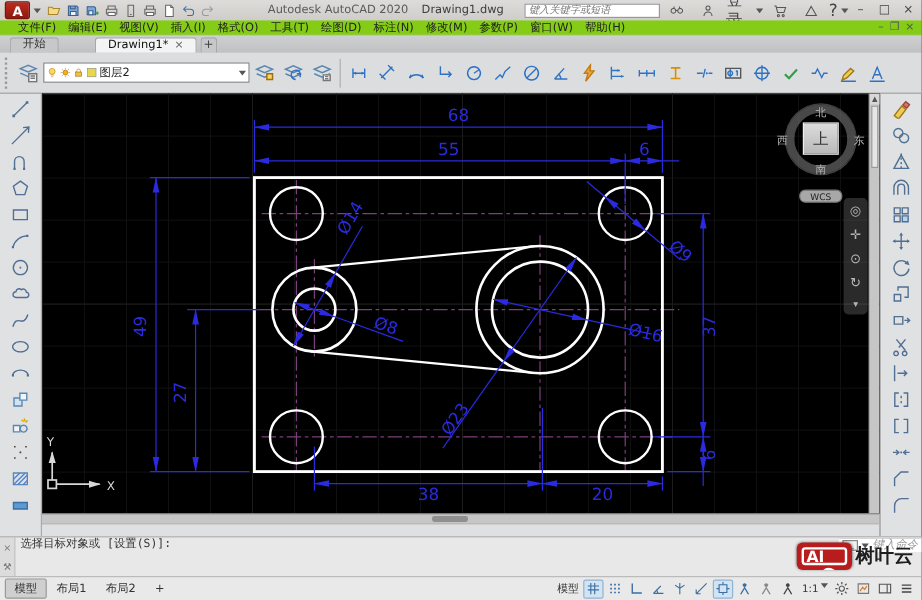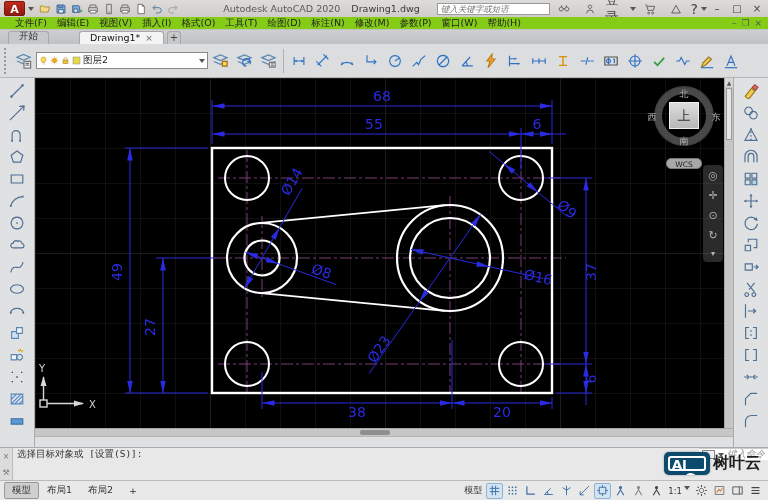--- a/index.html
+++ b/index.html
@@ -79,21 +79,21 @@
   .ltab{font-size:9.5px;padding:1px 7px;color:#333;border:1px solid transparent;border-radius:2px}
   .ltab.active{background:#cfcfcf;border-color:#999}
   .status{margin-left:auto;display:flex;align-items:center;gap:1px}
   .status .tb{width:17px;height:16px}
   .status .on{background:#d2e3f2;border:1px solid #8fb3d4}
   .stext{font-size:9px;color:#333;margin-right:3px}
   .sscale{font-size:8.5px;color:#333;display:flex;align-items:flex-start;gap:2px;padding:0 2px}
 
   
   .wm{position:absolute;left:664px;top:452px;display:flex;align-items:center;z-index:50}
-  .wmbox{width:46px;height:23px;background:#0c4a6e;border-radius:5px;position:relative;overflow:hidden;box-shadow:0 0 2px rgba(0,0,0,.4)}
+  .wmbox{width:46px;height:23px;background:#b91c1c;border-radius:5px;position:relative;overflow:hidden;box-shadow:0 0 2px rgba(0,0,0,.4)}
   .wmbox .inner{position:absolute;inset:4px;border:2px solid #fff;border-radius:3px}
   .wmbox .ai{position:absolute;left:8px;top:5px;color:#fff;font-weight:bold;font-size:13px}
   .wmbrand{font-size:16px;font-weight:bold;color:#1e1e1e;margin-left:3px}
 </style>
 </head>
 <body>
 
 <div class="app">
 
   <div class="titlebar">

